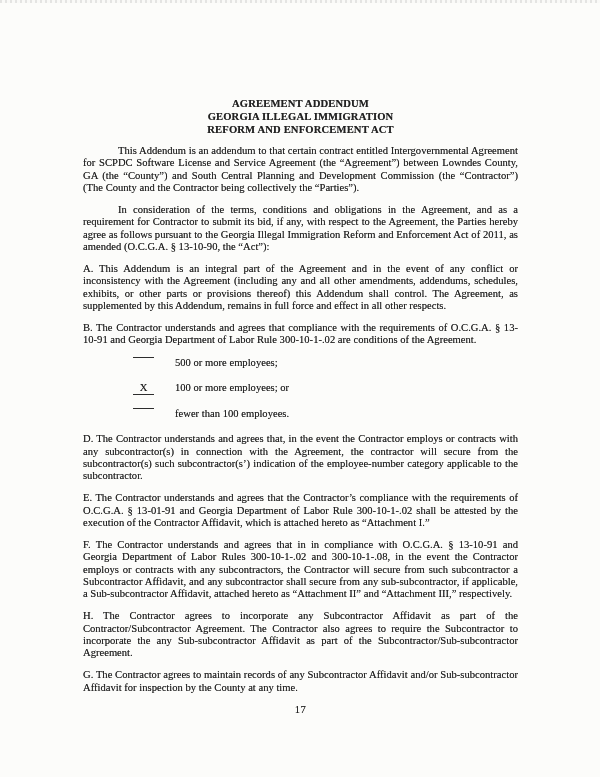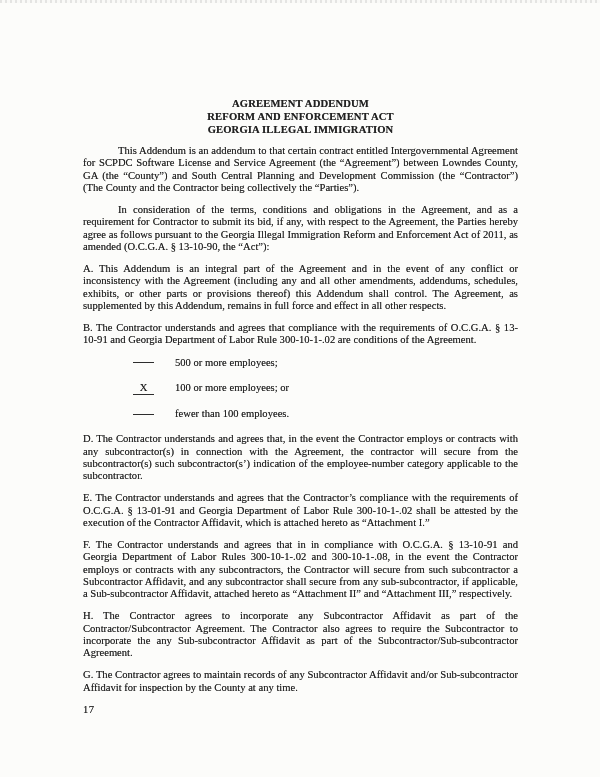--- a/index.html
+++ b/index.html
@@ -41,51 +41,52 @@
     text-align: justify;
   }
   p.indented {
     text-indent: 35px;
   }
   .options {
     margin: 3px 0 11px 0;
   }
   .option-row {
     display: flex;
-    align-items: center;
+    align-items: flex-start;
     margin-bottom: 13px;
   }
   .initial-mark {
     display: inline-block;
     box-sizing: border-box;
     width: 21px;
     margin-left: 50px;
     border-bottom: 1px solid #2d2d2d;
     text-align: center;
     min-height: 1px;
     font-weight: normal;
   }
   .option-label {
     margin-left: 21px;
   }
   .page-number {
+    text-align: center;
     margin-top: 0px;
     letter-spacing: 0.5px;
   }
 </style>
 </head>
 <body>
 
 <div class="page">
   <div class="scan-edge"></div>
 
   <header class="doc-title">
     <div>AGREEMENT ADDENDUM</div>
+    <div>GEORGIA ILLEGAL IMMIGRATION</div>
     <div>REFORM AND ENFORCEMENT ACT</div>
-    <div>GEORGIA ILLEGAL IMMIGRATION</div>
   </header>
 
   <p class="clause indented">This Addendum is an addendum to that certain contract entitled Intergovernmental Agreement for SCPDC Software License and Service Agreement (the “Agreement”) between Lowndes County, GA (the “County”) and South Central Planning and Development Commission (the “Contractor”) (The County and the Contractor being collectively the “Parties”).</p>
   <p class="clause indented">In consideration of the terms, conditions and obligations in the Agreement, and as a requirement for Contractor to submit its bid, if any, with respect to the Agreement, the Parties hereby agree as follows pursuant to the Georgia Illegal Immigration Reform and Enforcement Act of 2011, as amended (O.C.G.A. § 13-10-90, the “Act”):</p>
 
   <p class="clause">A.  This Addendum is an integral part of the Agreement and in the event of any conflict or inconsistency with the Agreement (including any and all other amendments, addendums, schedules, exhibits, or other parts or provisions thereof) this Addendum shall control. The Agreement, as supplemented by this Addendum, remains in full force and effect in all other respects.</p>
   <p class="clause">B.  The Contractor understands and agrees that compliance with the requirements of O.C.G.A. § 13-10-91 and Georgia Department of Labor Rule 300-10-1-.02 are conditions of the Agreement.</p>
 
   <div class="options">
     <div class="option-row">

